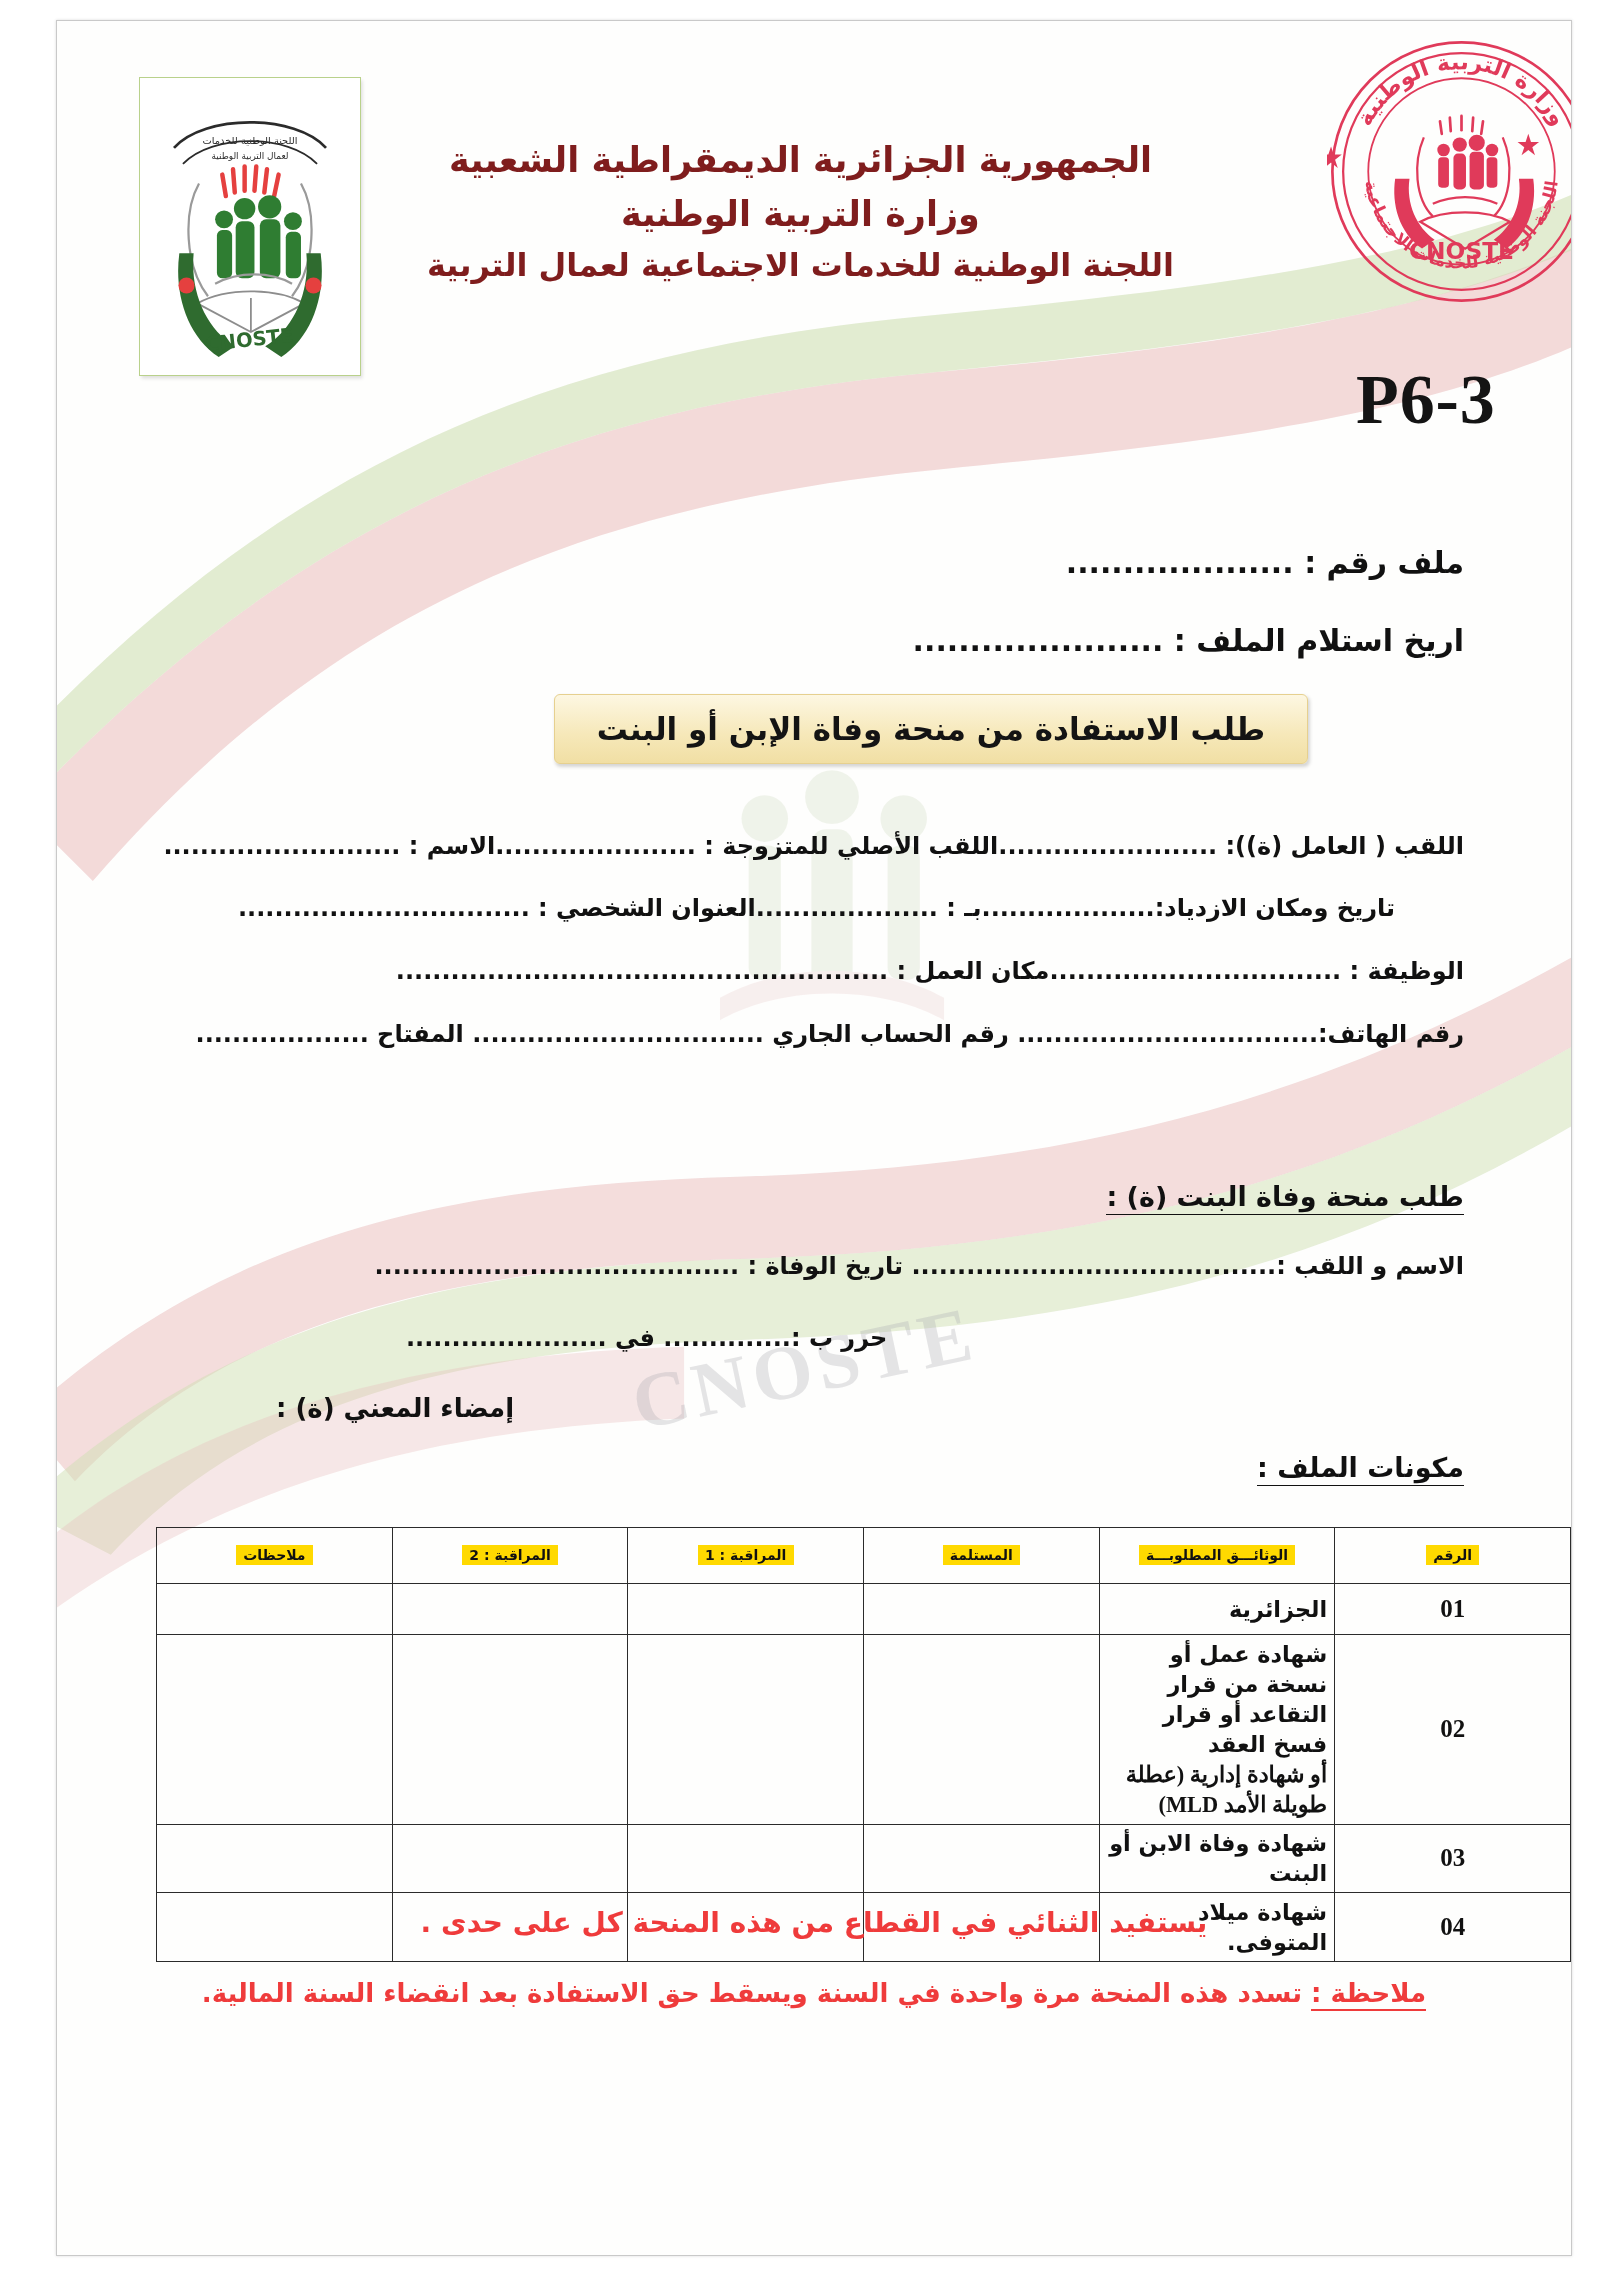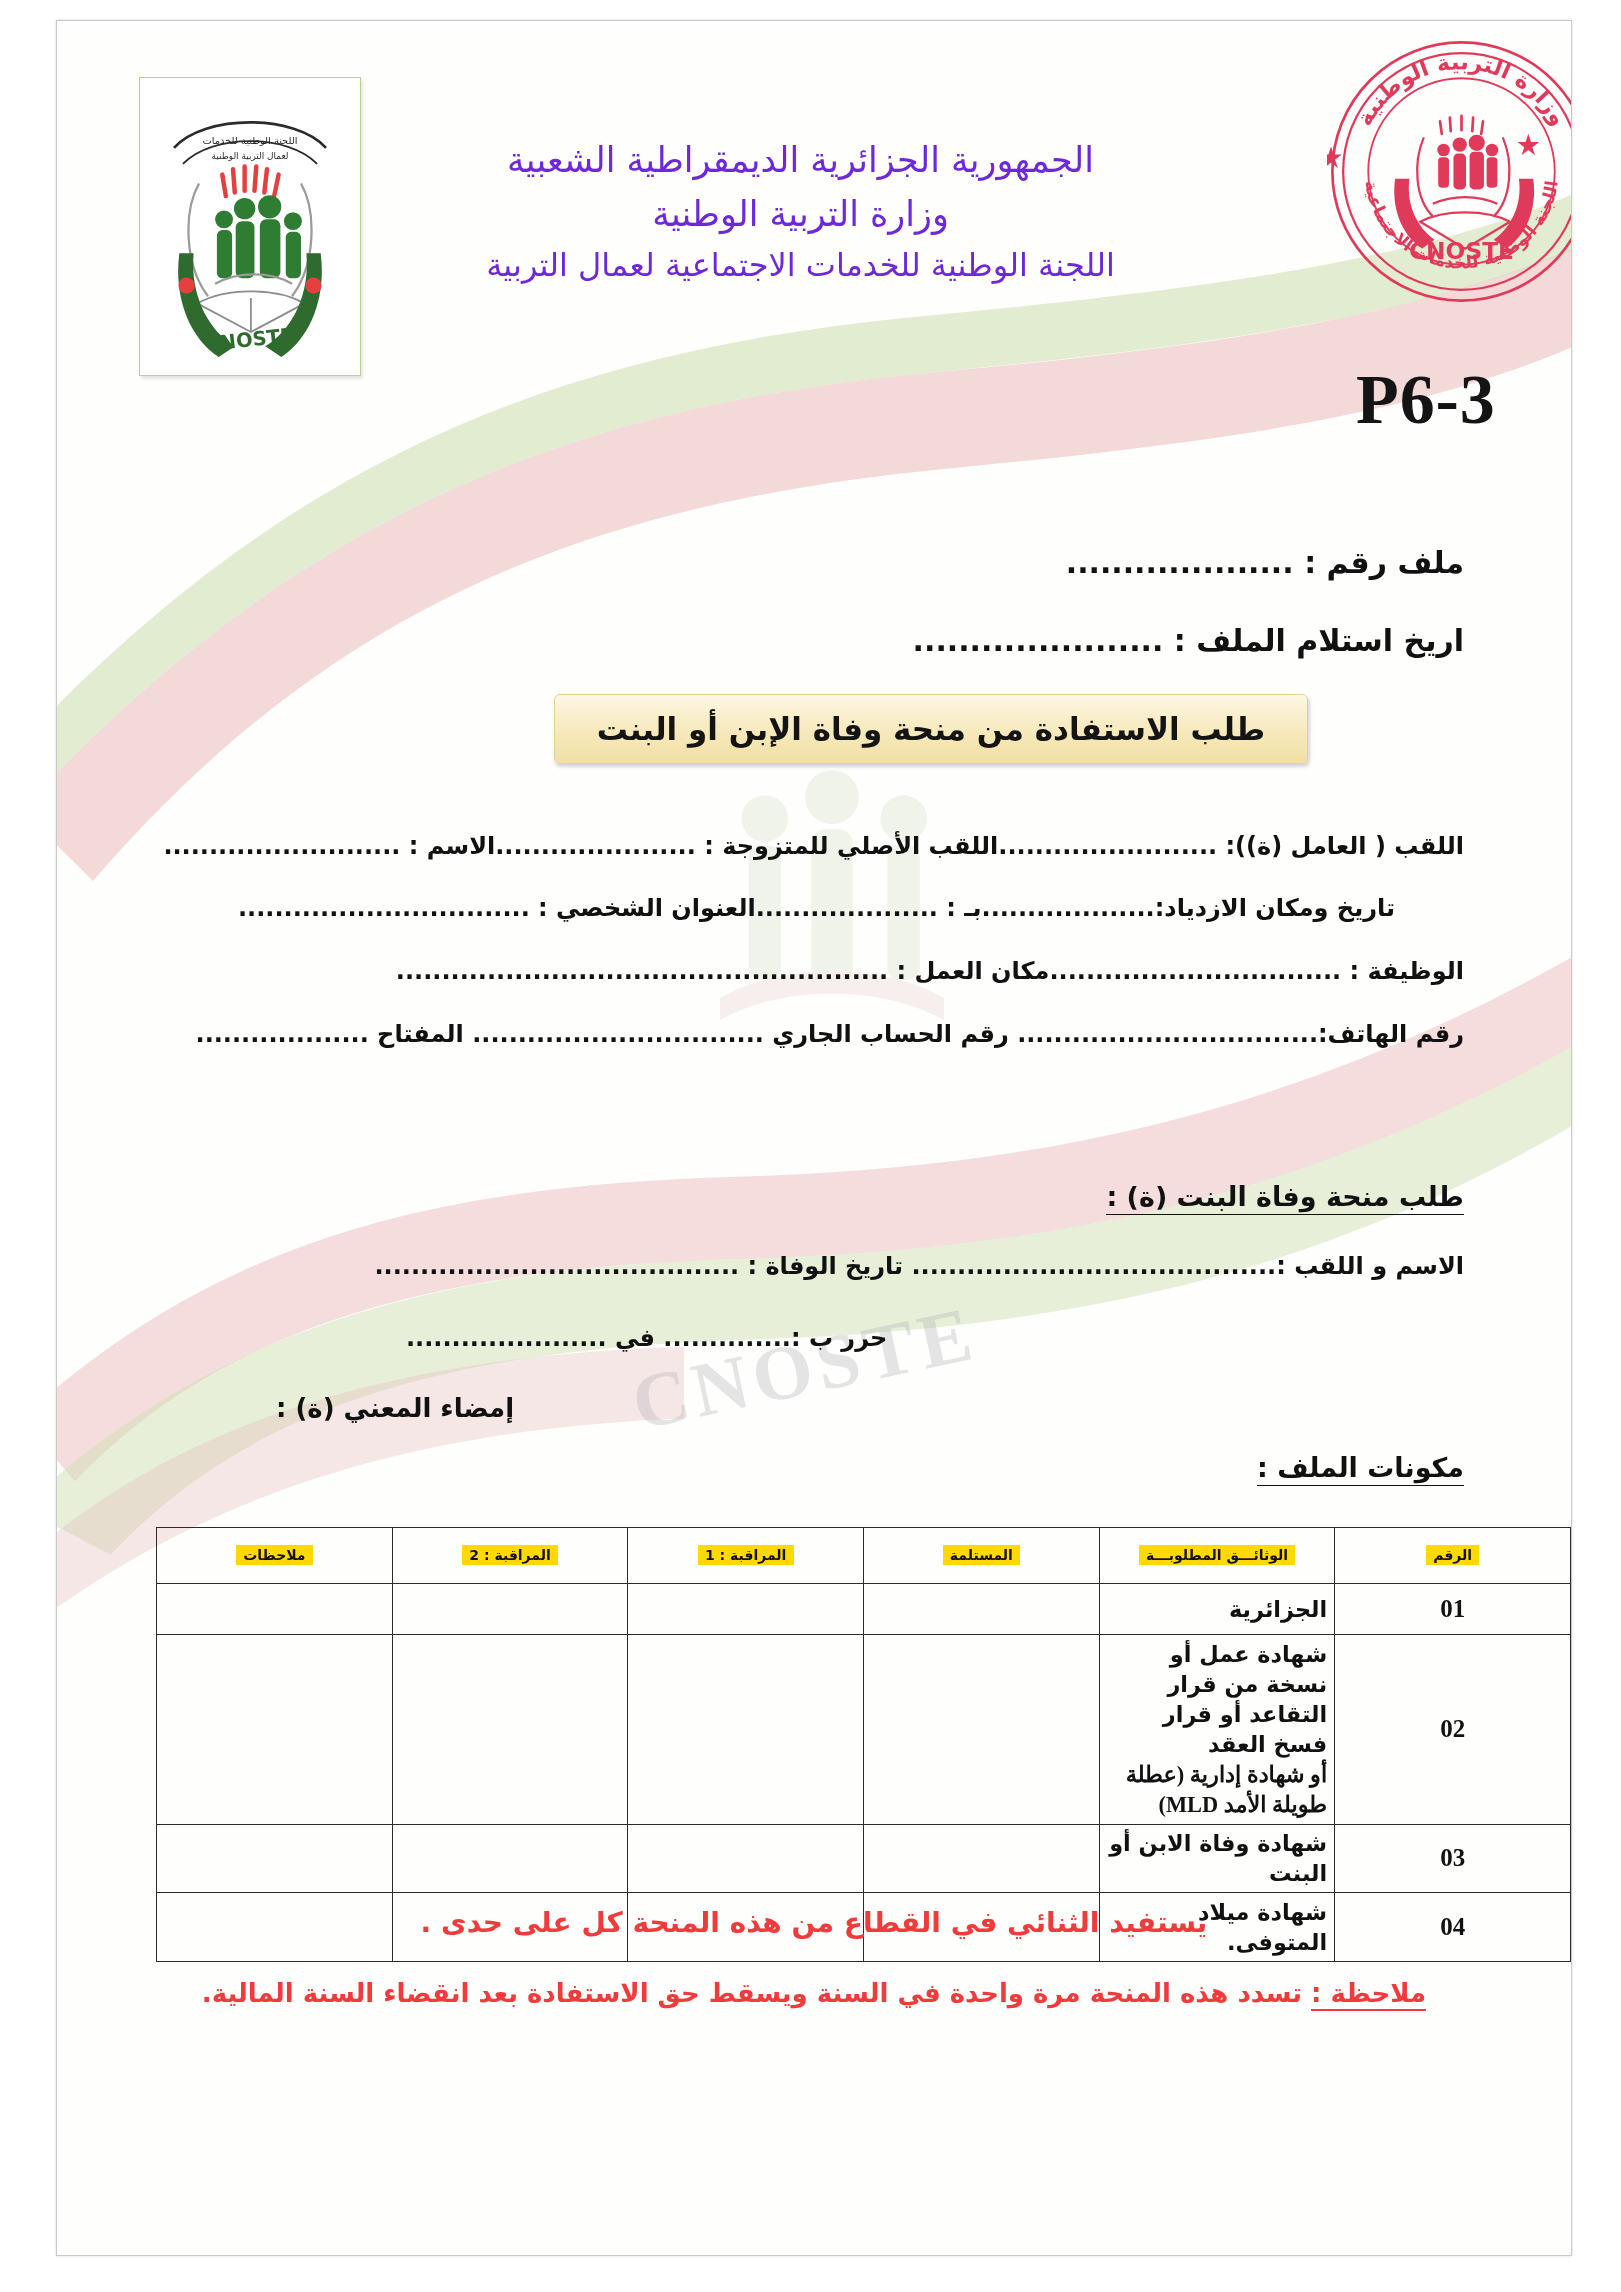--- a/index.html
+++ b/index.html
@@ -23,21 +23,21 @@
   .wm-logo{
     position:absolute;left:627px;top:690px;width:296px;height:502px;opacity:.20;
   }
   
   .logo-box{
     position:absolute;left:82px;top:56px;width:220px;height:297px;
     border:1.8px solid #b9d18b;background:#ffffff;box-shadow:1.8px 2.7px 3.6px rgba(0,0,0,.13);
   }
   .head-text{
     position:absolute;right:296px;top:112px;width:949px;text-align:center;
-    font-weight:normal;color:#6d28d9;line-height:1.55;
+    font-weight:bold;color:#7f1d1d;line-height:1.55;
   }
   .head-text .l1{font-size:35px;}
   .head-text .l2{font-size:35px;}
   .head-text .l3{font-size:32px;}
   .stamp{position:absolute;left:1270px;top:16px;width:269px;height:269px;}
   .code{
     position:absolute;left:1299px;top:339px;font-family:"Liberation Serif",serif;
     font-weight:bold;font-size:70px;color:#141414;letter-spacing:0.9px;
   }
   

